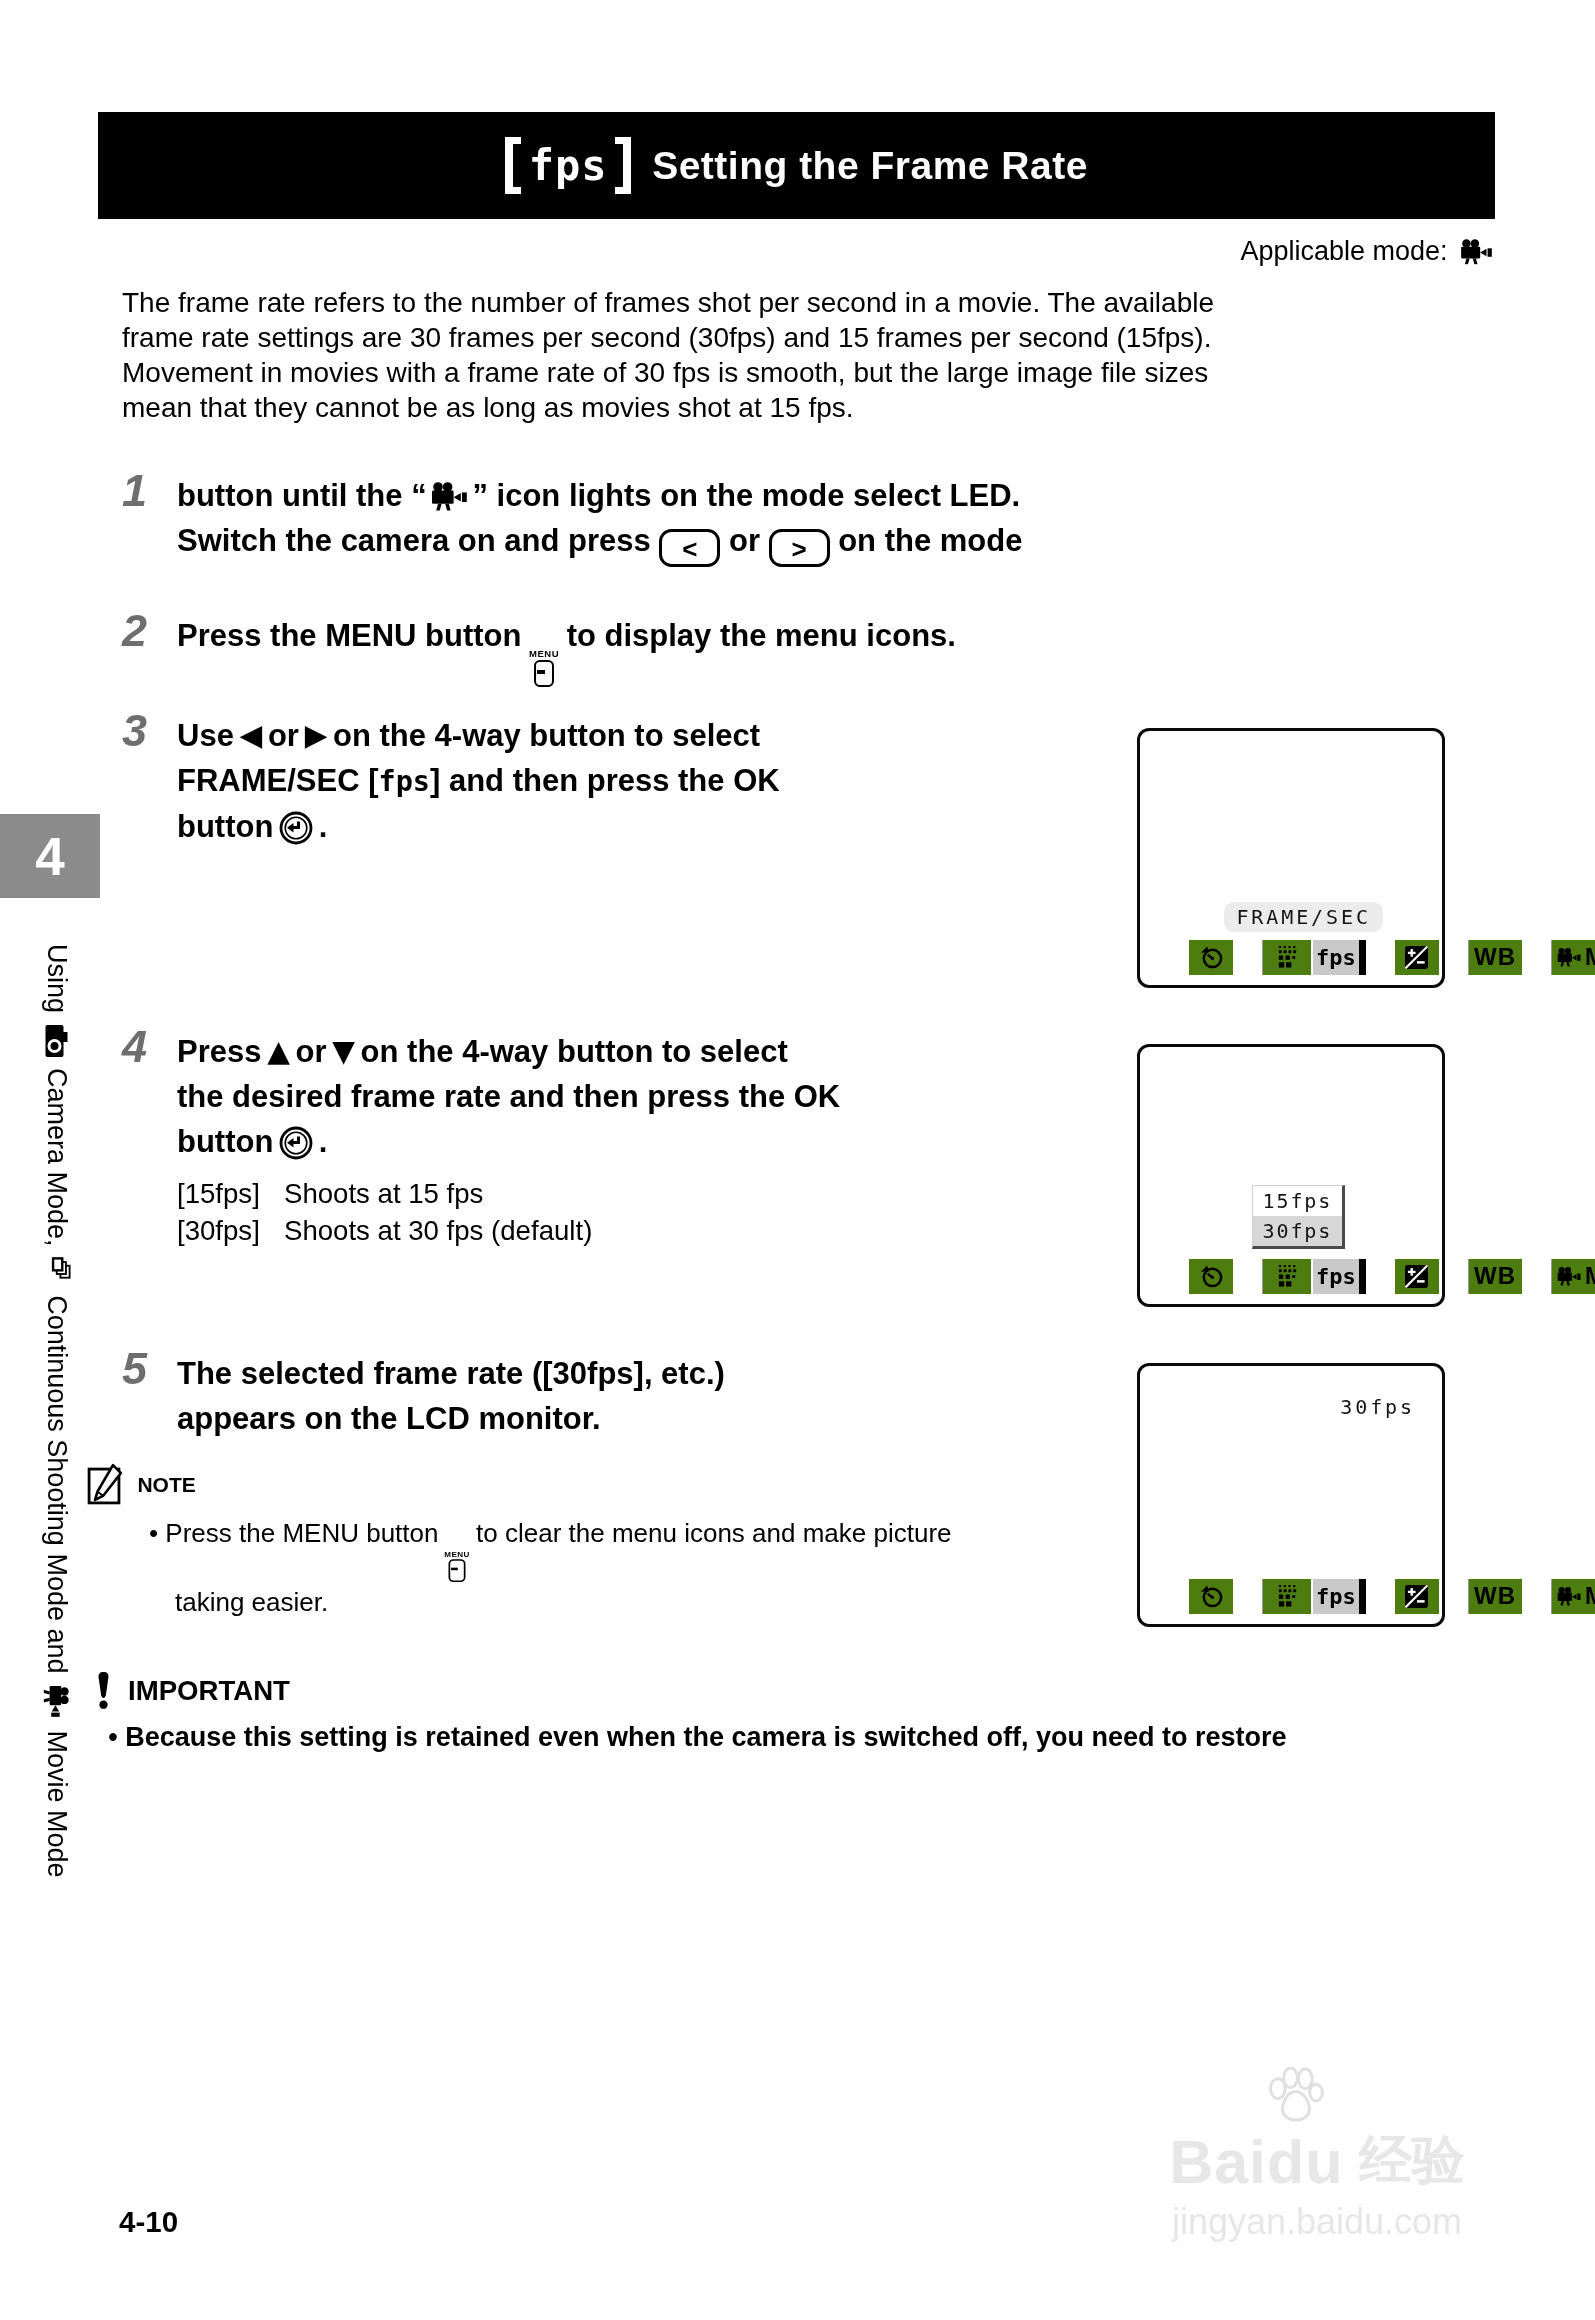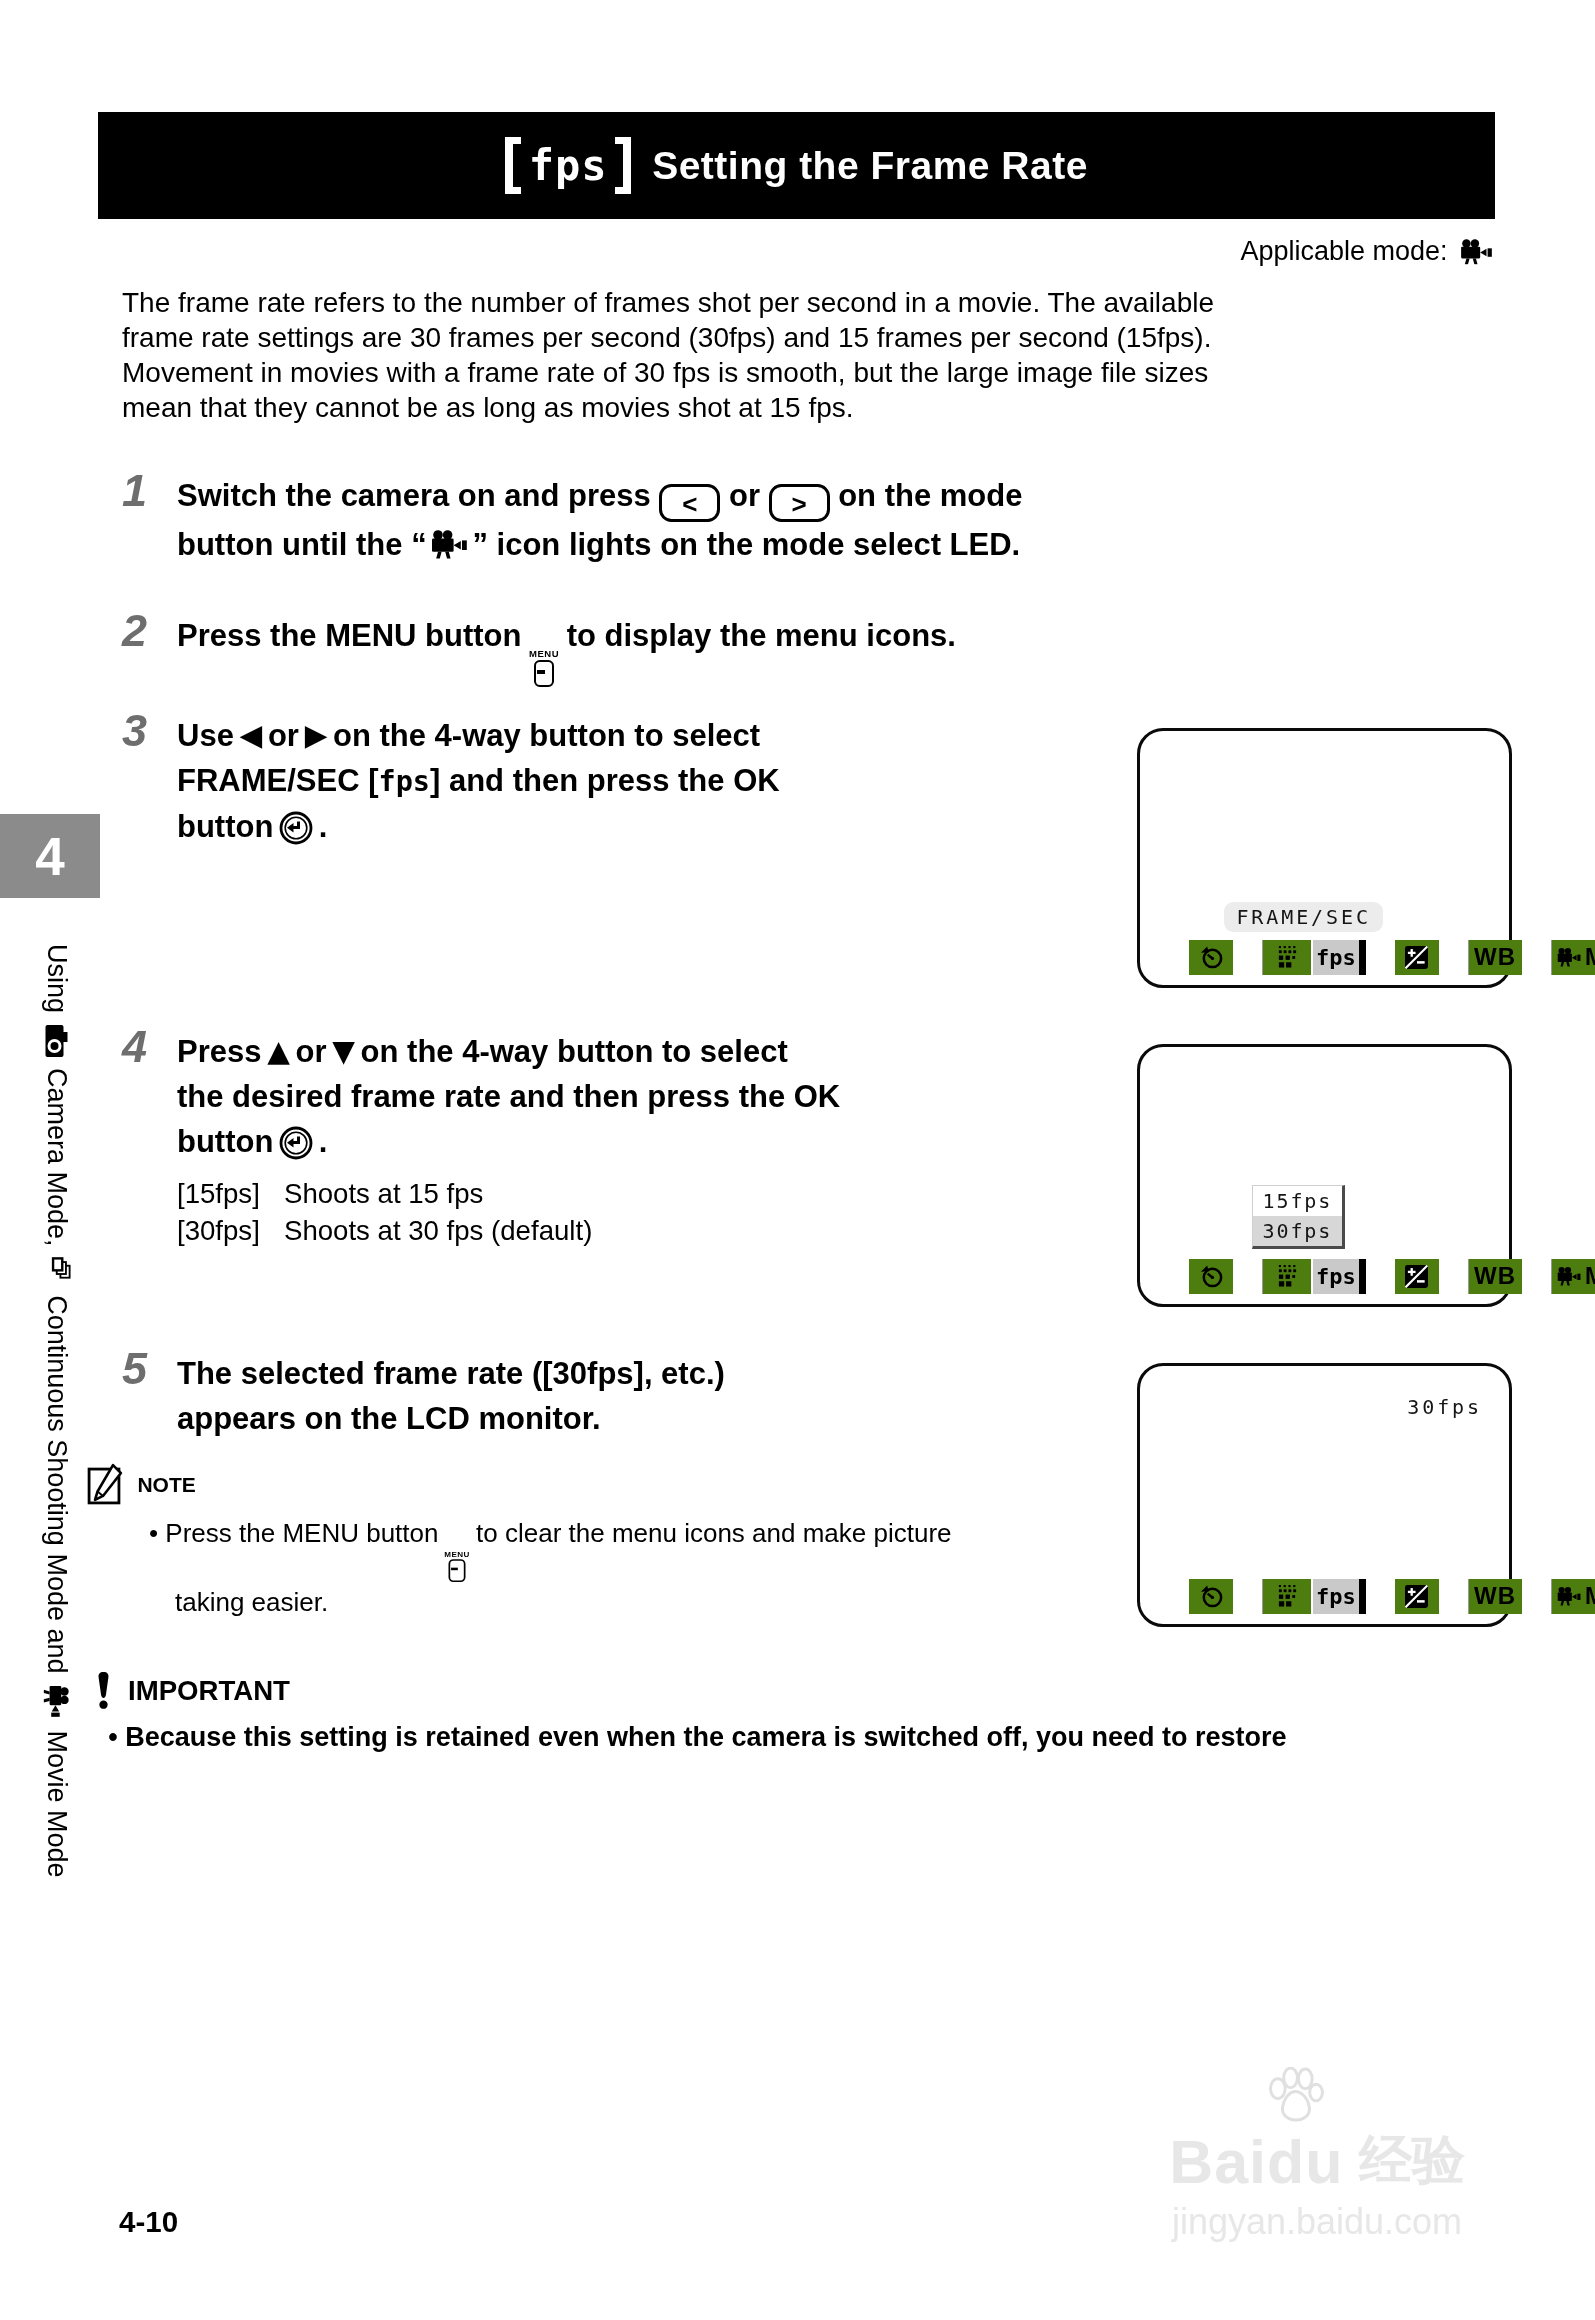--- a/index.html
+++ b/index.html
@@ -43,21 +43,21 @@
   .note-head{display:flex;align-items:center;gap:11.4px;font-size:21px;font-weight:bold;}
   .note-bullets{margin-left:63px;margin-top:7.6px;font-size:26px;line-height:37px;white-space:nowrap;}
   .note-bullets .cont{padding-left:26px;}
   .note .menu-icon{transform:scale(.85);vertical-align:-13.3px;margin:0 3.8px;}
   .important{position:absolute;left:95px;top:1672px;}
   .imp-head{display:flex;align-items:center;gap:16px;font-size:27.6px;font-weight:bold;}
   .imp-bullets{margin-left:13.3px;margin-top:9.5px;font-size:27px;font-weight:bold;line-height:34px;white-space:nowrap;}
   .imp-bullets .cont{padding-left:18px;}
 
   
-  .lcd{position:absolute;left:1137px;width:375px;background:#fff;border:3.3px solid #0a0a0a;border-radius:26px;box-sizing:border-box;}
+  .lcd{position:absolute;left:1137px;width:308px;background:#fff;border:3.3px solid #0a0a0a;border-radius:12px;box-sizing:border-box;}
   .lcd1{top:728px;height:260px;}
   .lcd2{top:1044px;height:263px;}
   .lcd3{top:1363px;height:264px;}
   .lcd-toolbar{position:absolute;left:20px;bottom:10.5px;height:35px;display:flex;align-items:stretch;}
   .cell{background:#4d7c0f;display:flex;align-items:center;justify-content:center;margin-left:29px;}
   .cell + .cell{border-left:1px solid #999;}
   .cell-timer{width:44px;}
   .cell-grid{width:48px;}
   .cell-fps{width:46px;background:#c9c9c9;border-left:none !important;margin-left:1.9px;
             font-family:"DejaVu Sans Mono",monospace;font-weight:bold;font-size:22px;}
@@ -197,24 +197,24 @@
   <div class="intro">
     <div>The frame rate refers to the number of frames shot per second in a movie. The available</div>
     <div>frame rate settings are 30 frames per second (30fps) and 15 frames per second (15fps).</div>
     <div>Movement in movies with a frame rate of 30 fps is smooth, but the large image file sizes</div>
     <div>mean that they cannot be as long as movies shot at 15 fps.</div>
   </div>
 
   <div class="step" style="top:473px;">
     <div class="step-num">1</div>
     <div class="step-body">
-      <div><span>Switch the camera on and press</span><span class="mode-btn">&lt;</span><span>or</span><span class="mode-btn">&gt;</span><span>on the mode</span></div>
       <div><span>button until the “</span><svg class="inline-svg movie-inline" width="42" height="30" viewBox="0 0 44 32">
             <use href="#sym-movie"></use>
           </svg><span>” icon lights on the mode select LED.</span></div>
+      <div><span>Switch the camera on and press</span><span class="mode-btn">&lt;</span><span>or</span><span class="mode-btn">&gt;</span><span>on the mode</span></div>
     </div>
   </div>
 
   <div class="step" style="top:613px;">
     <div class="step-num">2</div>
     <div class="step-body">
       <span>Press the MENU button</span><span class="menu-icon"><span class="menu-txt">MENU</span><span class="menu-box"></span></span><span>to display the menu icons.</span>
     </div>
   </div>
 

